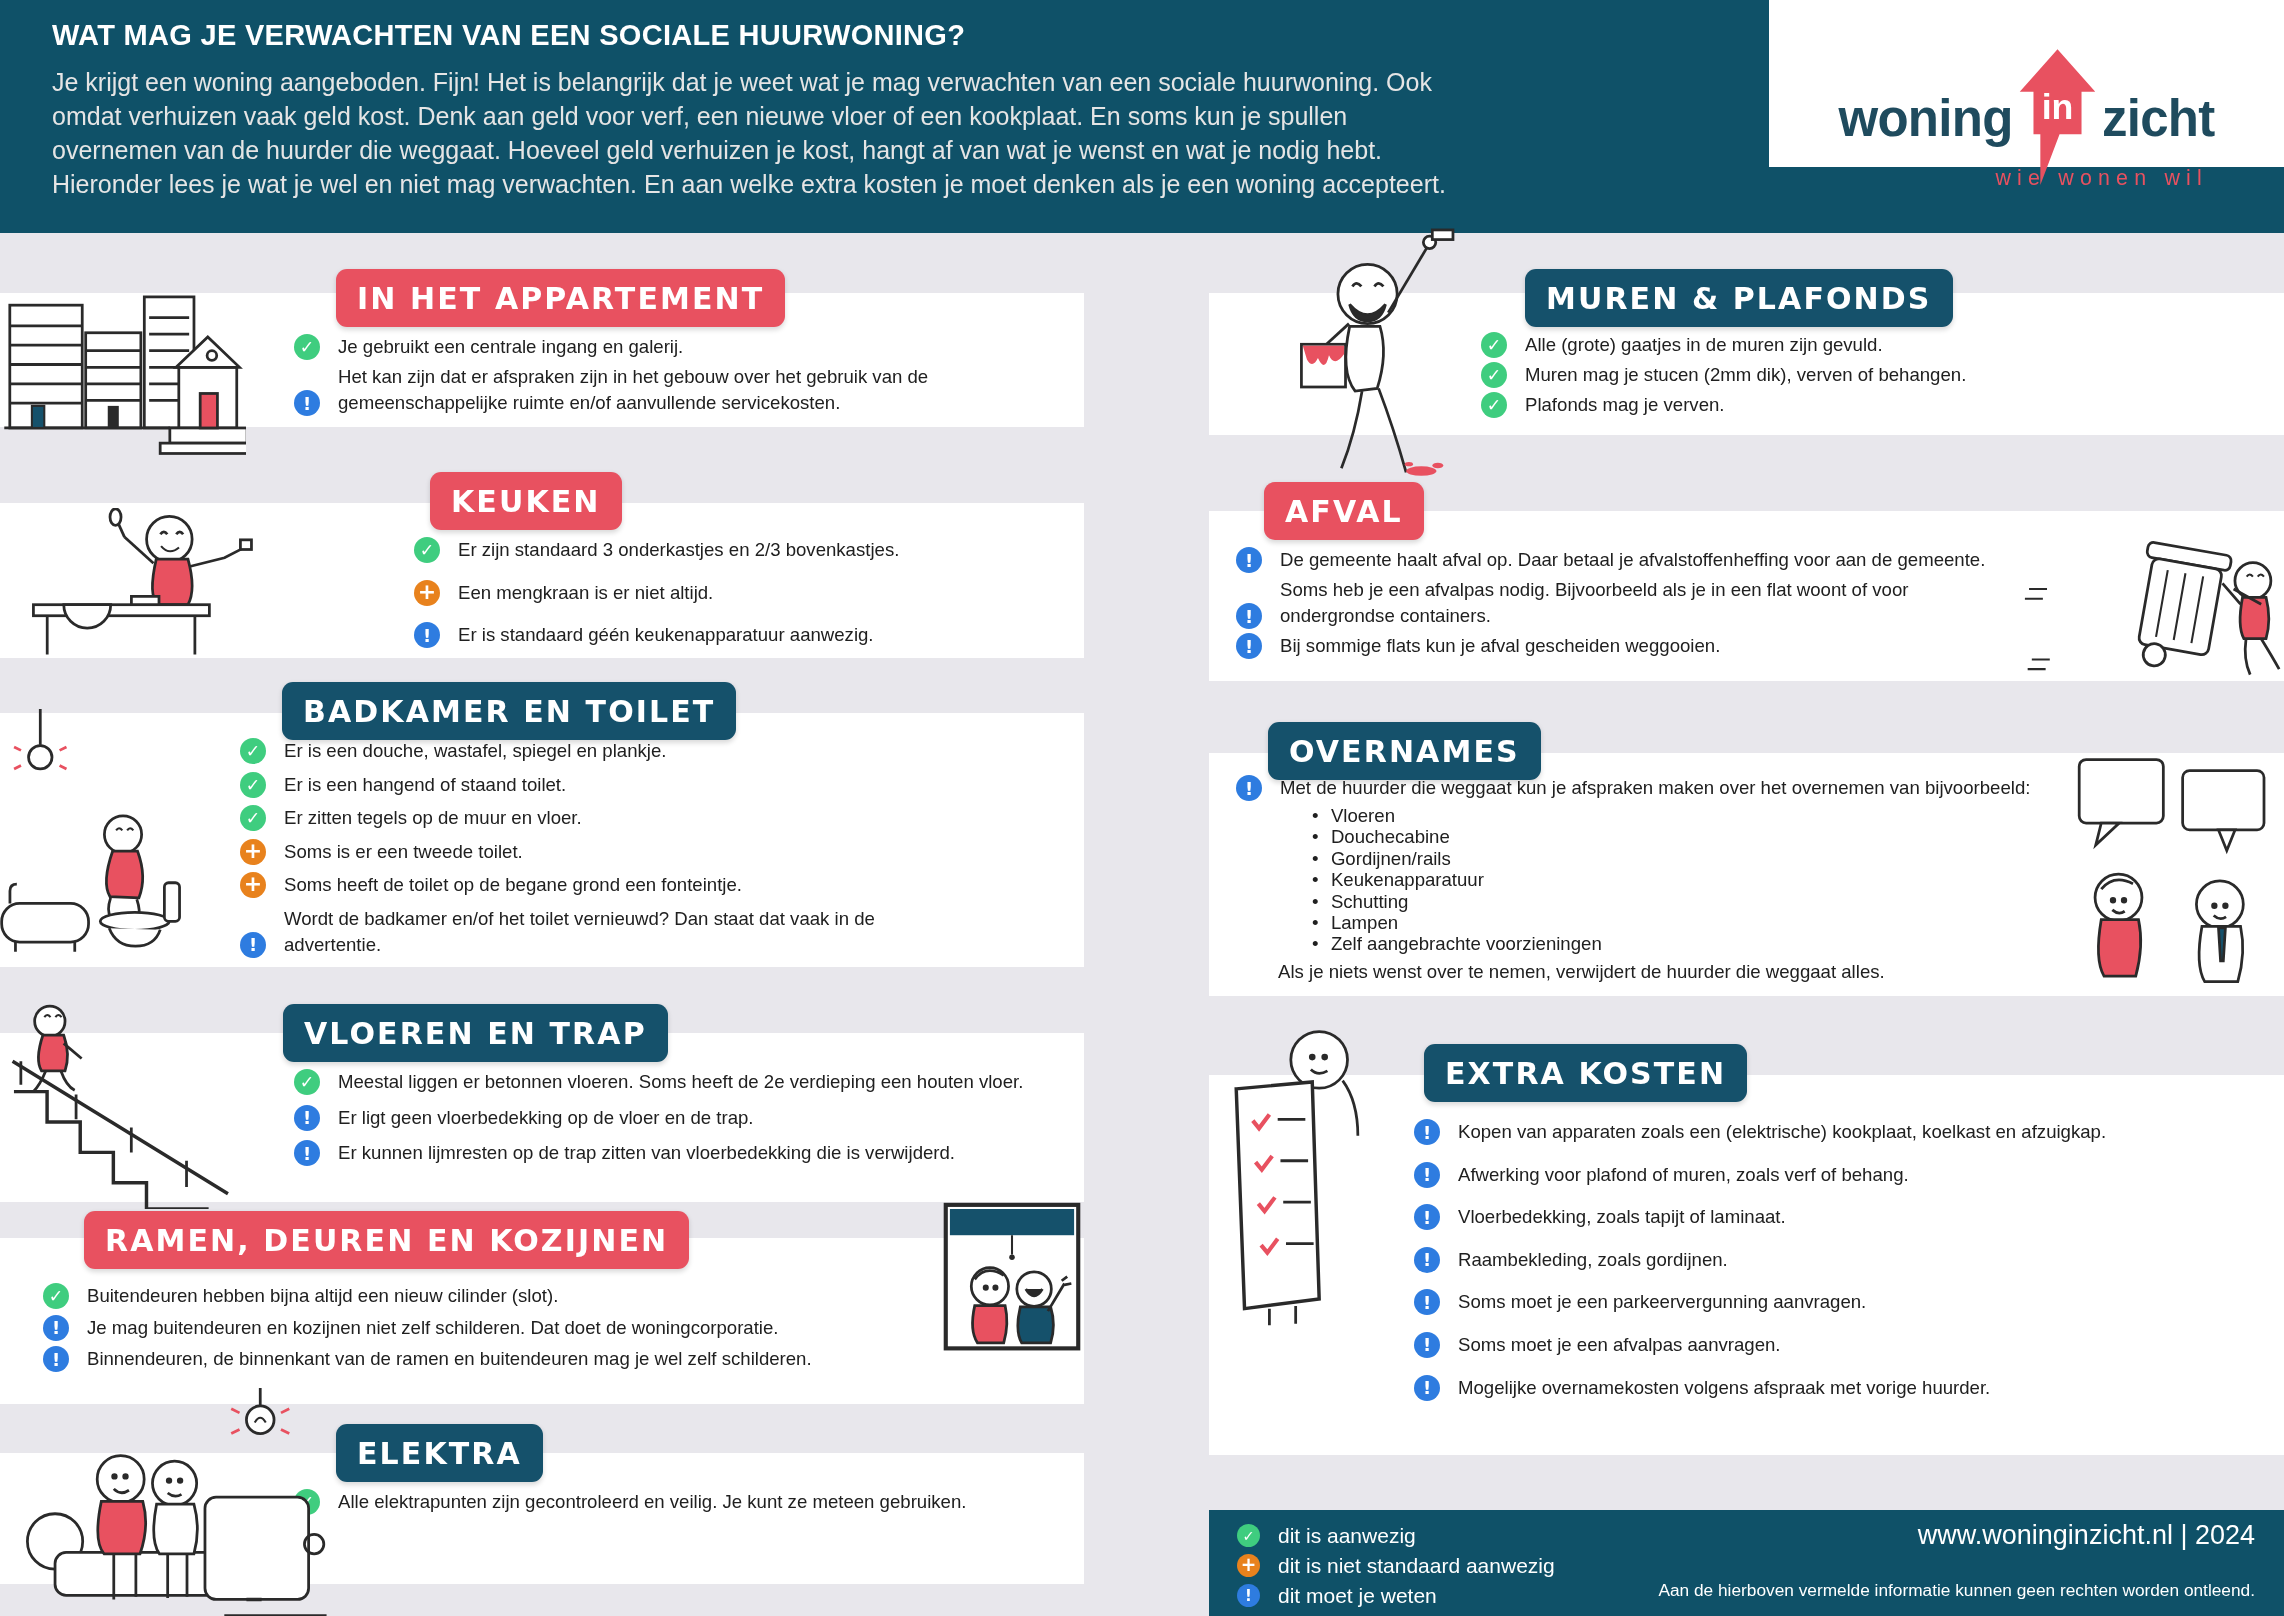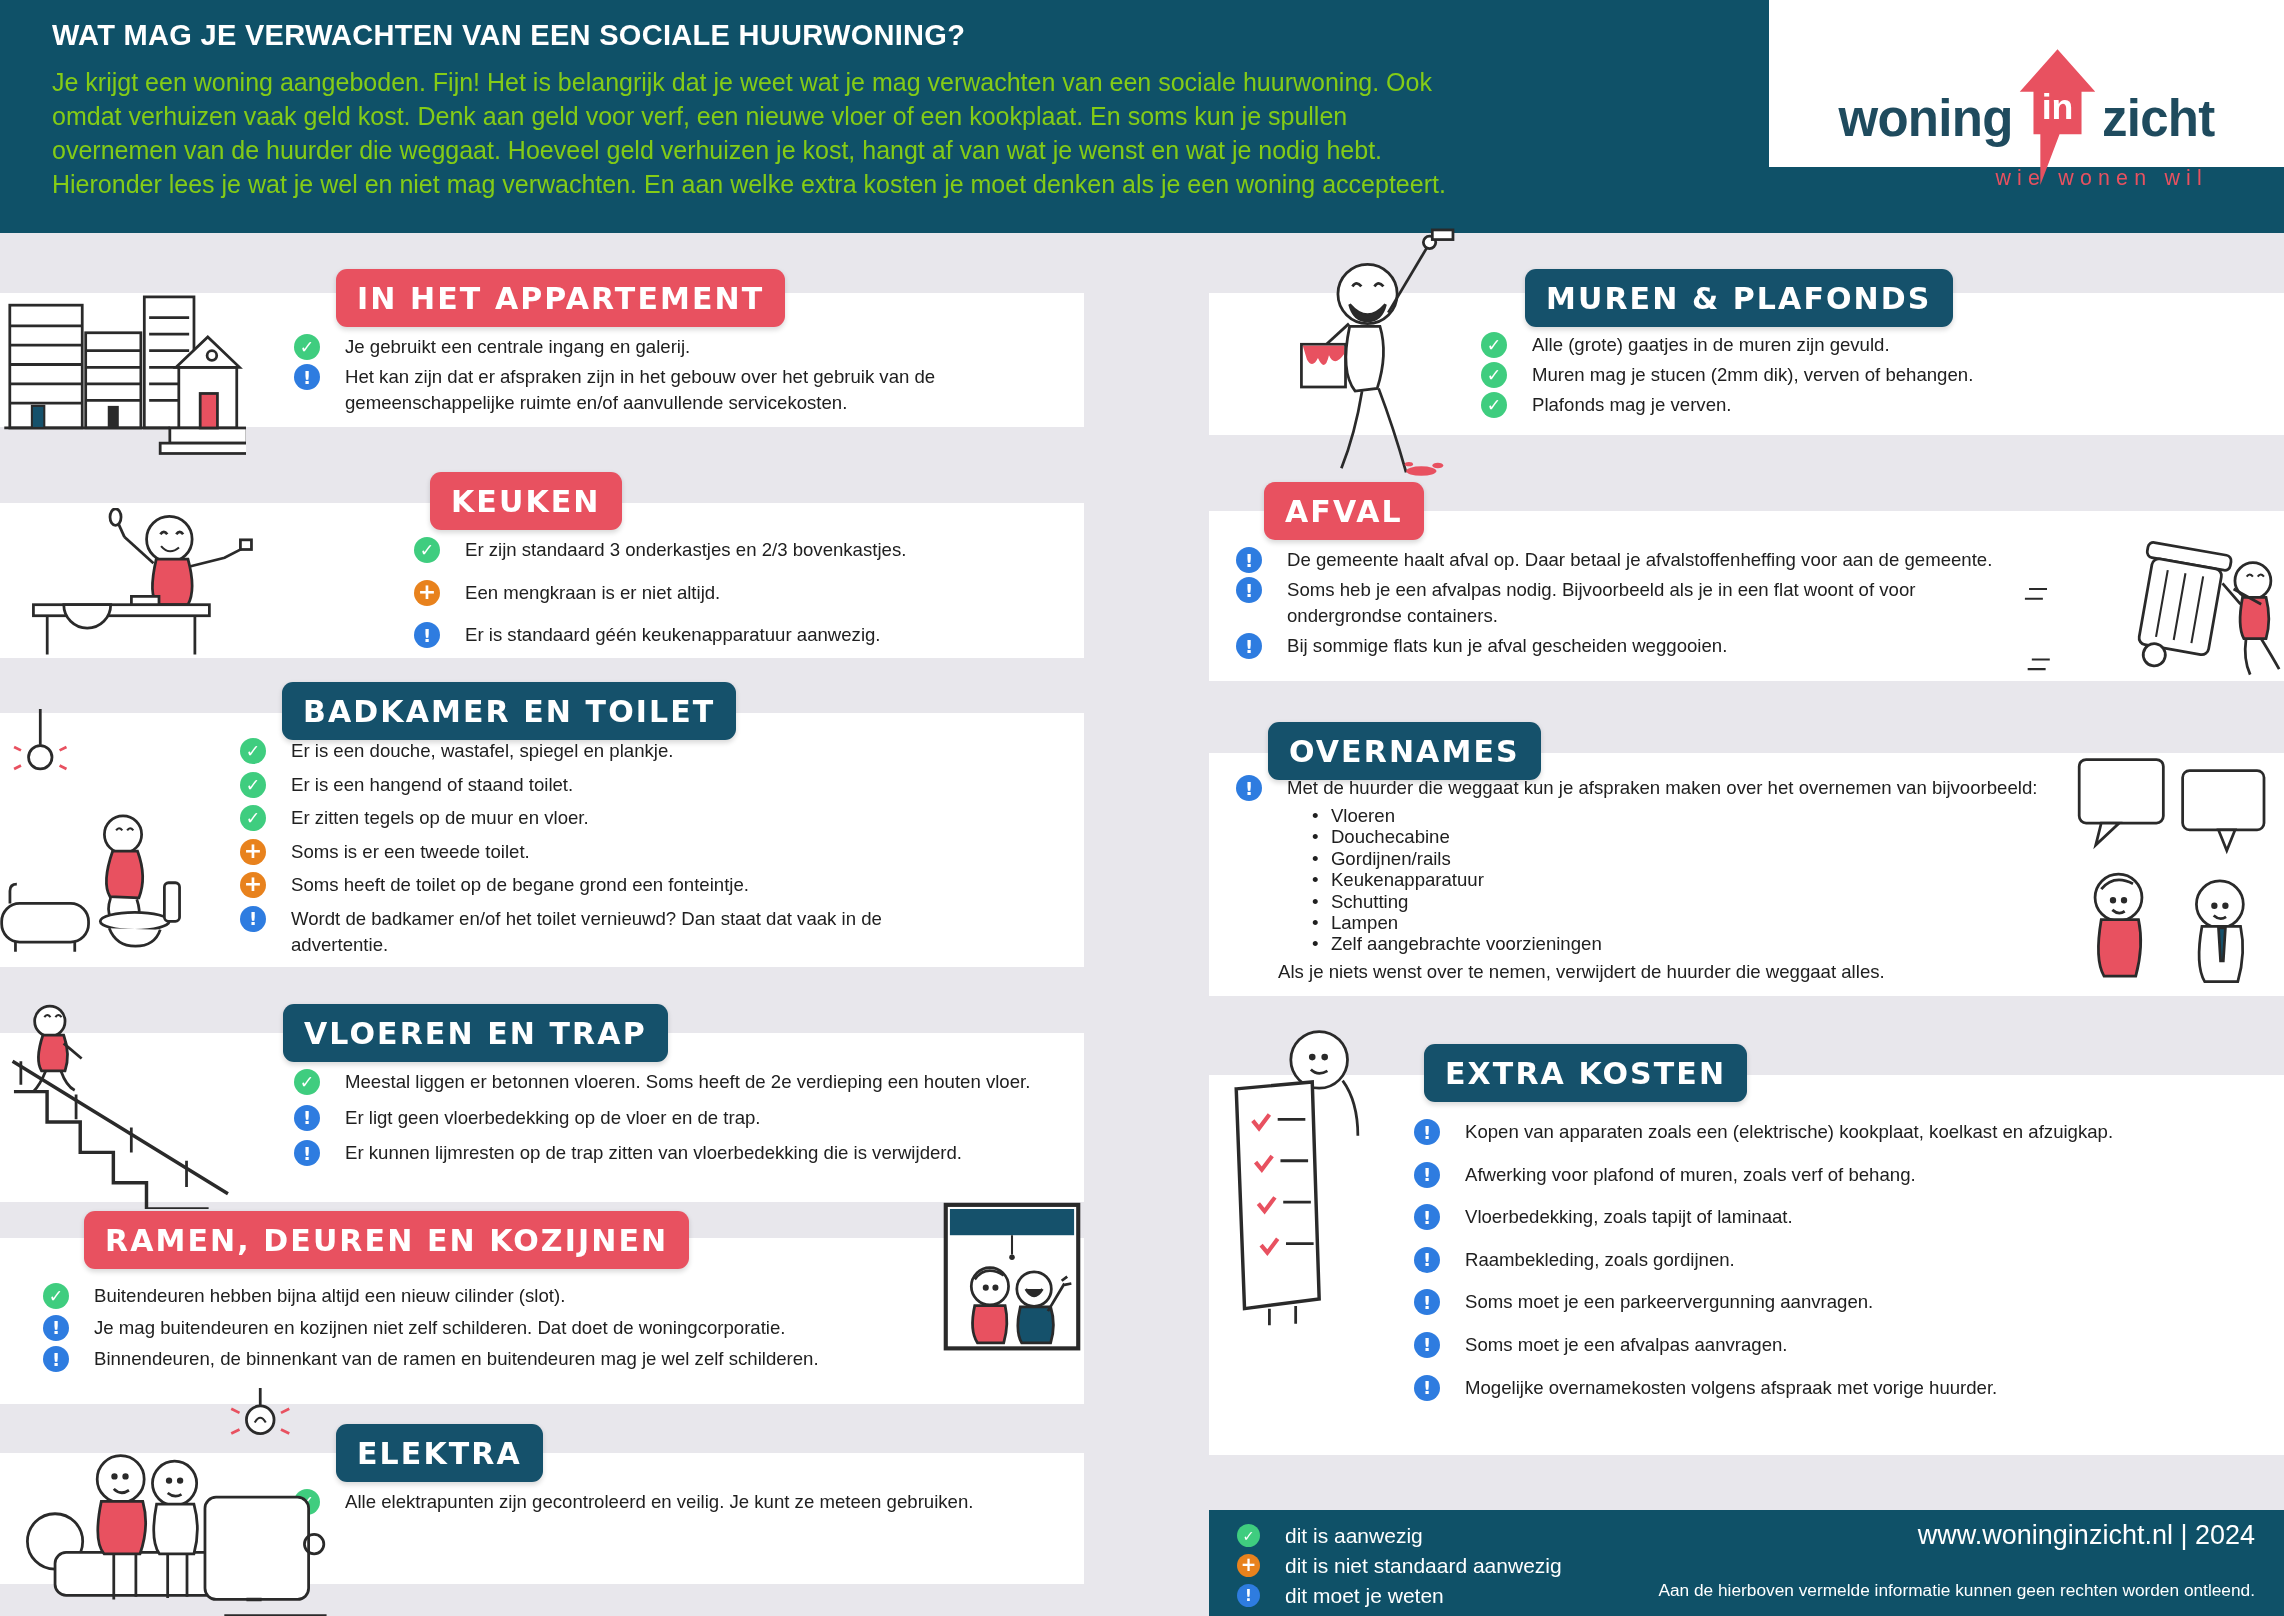--- a/index.html
+++ b/index.html
@@ -1,39 +1,39 @@
 <!DOCTYPE html>
 <html style="--header_bg: #0f5168; --page_bg: #e8e7ec; --band_bg: #ffffff; --red: #e85160; --teal: #15516b; --green: #3fcd7f; --orange: #e8821d; --blue: #2e7ce0; --text: #202020; --logo_teal: #1f4b5e;font-size:11px"><head>
 <meta charset="utf-8">
 <style>
   html,body{margin:0;padding:0;background:#cfcfd4;}
   .page{position:relative;width:2284px;height:1616px;overflow:hidden;
         background:var(--page_bg);font-family:"Liberation Sans",sans-serif;}
   
   .header{position:absolute;left:0;top:0;width:2284px;height:233px;background:var(--header_bg);z-index:0;}
   .title{position:absolute;left:52px;top:19.3px;color:#fff;font-size:29px;font-weight:700;letter-spacing:0.3px;white-space:nowrap;}
-  .intro{position:absolute;left:52px;top:65px;color:#84cc16;font-size:25px;line-height:34px;white-space:nowrap;}
+  .intro{position:absolute;left:52px;top:65px;color:#e5e5e5;font-size:25px;line-height:34px;white-space:nowrap;}
   .logo-box{position:absolute;left:1769px;top:0;width:515px;height:167px;background:#fff;z-index:2;}
   .logo{position:absolute;left:0;top:46px;width:100%;display:flex;justify-content:center;align-items:center;}
   .logo .w{font-size:51px;font-weight:700;color:var(--logo_teal);letter-spacing:-0.7px;}
   .logo svg{margin:0 4.1px;}
   .tagline{position:absolute;right:76px;top:166px;color:var(--red);font-size:21.4px;letter-spacing:6.2px;white-space:nowrap;}
   
   .band{position:absolute;background:var(--band_bg);z-index:1;}
   .band.l{left:0;width:1084px;}
   .band.r{left:1209px;width:1075px;}
   
   .badge{position:absolute;z-index:4;color:#fff;font-weight:700;font-size:30px;letter-spacing:2.1px;
          padding:11.7px 21px;border-radius:11px;white-space:nowrap;box-shadow:0 2.8px 5.5px rgba(0,0,0,.15);
          font-family:"DejaVu Sans",sans-serif;}
   .badge.red{background:var(--red);}
   .badge.teal{background:var(--teal);}
   
   .list{position:absolute;z-index:3;}
-  .it{display:flex;align-items:flex-start;gap:25px;}
+  .it{display:flex;align-items:flex-end;gap:18px;}
   .ic{width:26px;height:26px;border-radius:50%;flex:0 0 26px;display:flex;align-items:center;justify-content:center;
       color:#fff;font-weight:700;font-family:"DejaVu Sans",sans-serif;margin-top:0;}
   .ic.ck{background:var(--green);}  .ic.ck::after{content:"\2713";font-size:17.3px;}
   .ic.pl{background:var(--orange);} .ic.pl::after{content:"+";font-size:22px;margin-top:-2.8px;}
   .ic.nf{background:var(--blue);}   .ic.nf::after{content:"!";font-size:18px;}
   .it p{margin:0;font-size:18.6px;line-height:26px;color:var(--text);white-space:pre-line;}
   .sp6  .it{margin-bottom:4.1px;}
   .sp8  .it{margin-bottom:5.5px;}
   .sp11 .it{margin-bottom:7.6px;}
   .sp14 .it{margin-bottom:9.7px;}

